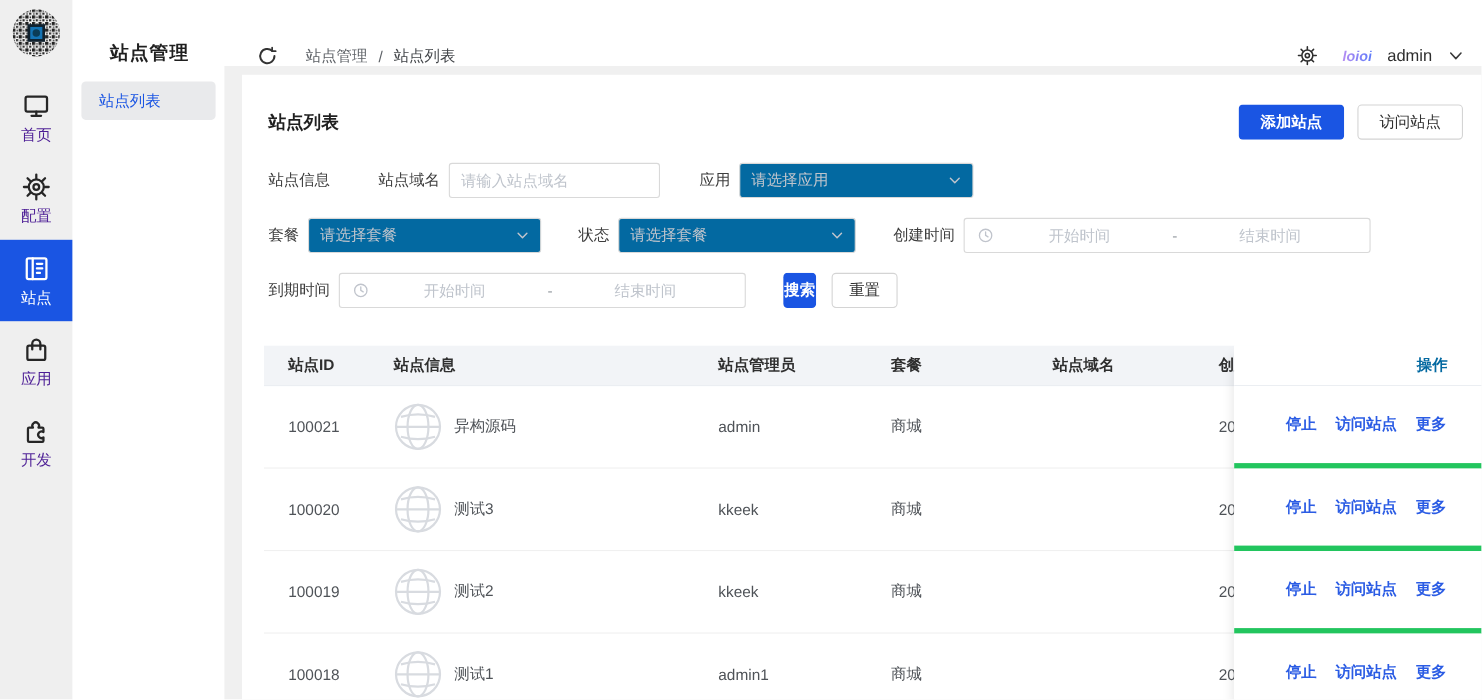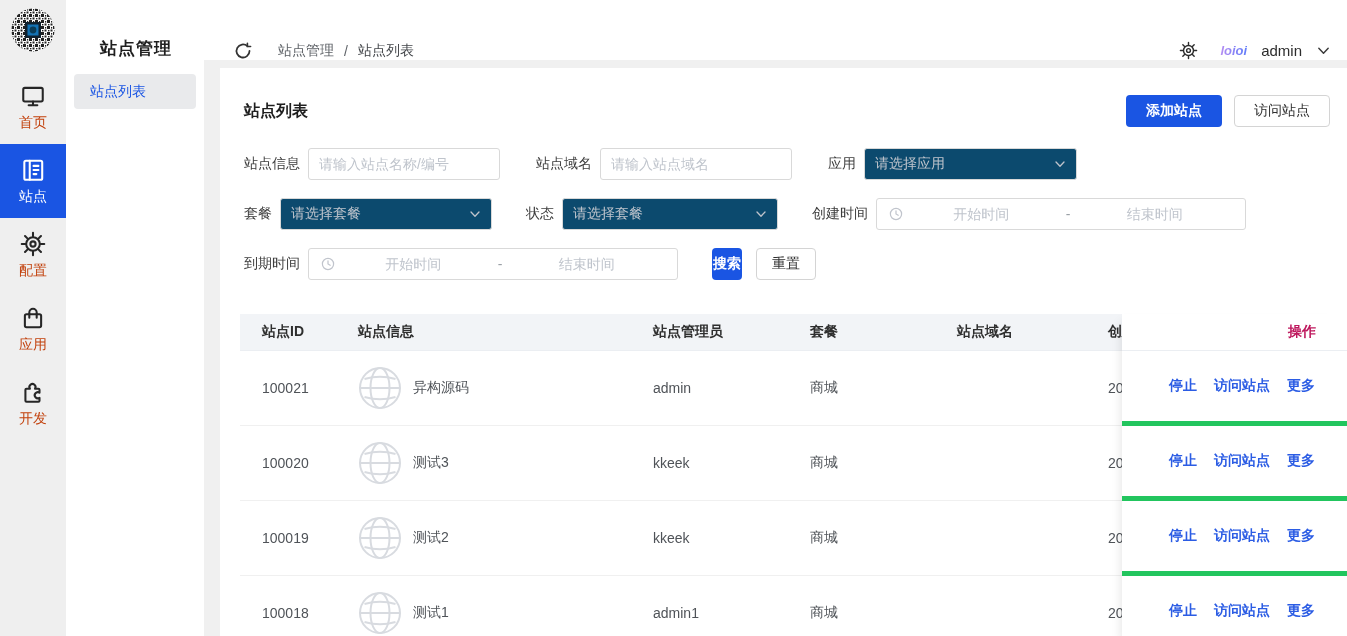--- a/index.html
+++ b/index.html
@@ -12,21 +12,21 @@
   }
   *{box-sizing:border-box;margin:0;padding:0;}
   html,body{width:1347px;height:636px;overflow:hidden;}
   body{font-family:"Liberation Sans","DejaVu Sans",sans-serif;font-size:14px;color:var(--text);background:#fff;}
   .app{display:flex;width:1347px;height:636px;overflow:hidden;}
 
   
   .rail{width:66px;background:#efefef;flex:0 0 66px;display:flex;flex-direction:column;align-items:center;}
   .logo-wrap{height:60px;display:flex;align-items:center;justify-content:center;width:100%;}
   .rail-items{display:flex;flex-direction:column;width:100%;padding-top:10px;}
-  .rail-item{width:66px;height:74px;display:flex;flex-direction:column;align-items:center;justify-content:center;gap:5px;color:#c2410c;cursor:pointer;}
+  .rail-item{width:66px;height:74px;display:flex;flex-direction:column;align-items:center;justify-content:center;gap:5px;color:#4c1d95;cursor:pointer;}
   .rail-item svg{stroke:#262626;}
   .rail-item .rlabel{font-size:14px;}
   .rail-item.active{background:var(--accent);color:#fff;}
   .rail-item.active svg{stroke:#fff;}
 
   
   .right{flex:1;display:flex;flex-direction:column;min-width:0;}
   .topbar{height:60px;background:#fff;display:flex;align-items:flex-end;padding:0 16px 0 34px;flex:0 0 60px;}
   .page-title{font-size:17px;font-weight:bold;color:#1f1f1f;letter-spacing:1px;}
   .refresh{margin-left:62px;display:flex;align-items:center;cursor:pointer;}
@@ -51,21 +51,21 @@
   .btn-primary{background:var(--accent);color:#fff;font-weight:bold;}
   .btn-outline{background:#fff;border-color:#d4d4d4;color:#2f2f2f;}
 
   
   .filters{padding:21px 0 0 24px;}
   .frow{display:flex;align-items:center;margin-bottom:18px;}
   .flabel{color:#3d3d3d;margin-right:8px;white-space:nowrap;}
   .gap36{margin-left:36px;} .gap34{margin-left:34px;}
   .t-input{width:192px;height:32px;border:1px solid var(--border);border-radius:3px;padding:0 10px;font-size:14px;color:#333;outline:none;font-family:inherit;}
   .t-input::placeholder{color:var(--placeholder);}
-  .sel{width:213px;height:32px;border:1px solid var(--border);border-radius:3px;display:flex;align-items:center;padding:14px 10px;color:var(--placeholder);cursor:pointer;background:#0c4a6e;}
+  .sel{width:213px;height:32px;border:1px solid var(--border);border-radius:3px;display:flex;align-items:center;padding:14px 10px;color:var(--placeholder);cursor:pointer;background:#0369a1;}
   .sel .sel-text{flex:1;}
   .sel-w212{width:212px;} .sel-w216{width:216px;}
   .range{width:370px;height:32px;border:1px solid var(--border);border-radius:3px;display:flex;align-items:center;padding:0 12px;background:#fff;}
   .range .r-input{flex:1;border:none;outline:none;text-align:center;font-size:14px;color:#333;min-width:0;background:transparent;font-family:inherit;}
   .range .r-input::placeholder{color:var(--placeholder);}
   .range .dash{color:#9aa0a6;padding:0 6px;}
   .btn-search{margin-left:34px;padding:0 0;}
   .btn-reset{margin-left:14px;padding:0 15px;}
 
   
@@ -79,21 +79,21 @@
   .c-info{width:295px;padding-left:18px;display:flex;align-items:center;gap:11px;}
   .c-admin{width:155px;padding-left:18px;}
   .c-pkg{width:150px;padding-left:20px;}
   .c-domain{width:150px;padding-left:17px;}
   .c-created{width:630px;padding-left:18px;}
   .cell-text{color:#4f5358;}
   .thead .tc{color:#2f2f2f;}
 
   
   .fixed-col{position:absolute;top:0;right:0;width:225px;background:#fff;box-shadow:-9px 0 10px -8px rgba(0,0,0,0.10);}
-  .f-head{height:37px;display:flex;align-items:center;justify-content:flex-end;padding-right:31px;border-bottom:1px solid #ebeef2;font-weight:bold;color:#be185d;background:#fff;padding-left:24px;}
+  .f-head{height:37px;display:flex;align-items:center;justify-content:flex-end;padding-right:31px;border-bottom:1px solid #ebeef2;font-weight:bold;color:#0369a1;background:#fff;padding-left:24px;}
   .f-row{height:75px;display:flex;align-items:center;justify-content:flex-end;gap:17px;padding-right:32px;border-bottom:5px solid #22c55e;background:#fff;}
   .alink{color:var(--link);font-weight:bold;cursor:pointer;white-space:nowrap;}
 
   .icon{display:inline-flex;align-items:center;justify-content:center;}
   svg{display:block;}
 </style>
 </head>
 <body>
 
 <div class="app">
@@ -127,39 +127,39 @@
       <div class="rail-item">
         <span class="icon">
           <svg width="26" height="26" viewBox="0 0 24 24" fill="none" stroke-width="1.9" stroke-linecap="round" stroke-linejoin="round">
             <rect x="3" y="4.5" width="18" height="12.5" rx="1.5"></rect>
               <path d="M12 17v3.2"></path>
               <path d="M8 20.6h8"></path>
           </svg>
         </span>
         <span class="rlabel">首页</span>
       </div>
+      <div class="rail-item">
+        <span class="icon">
+          <svg width="26" height="26" viewBox="0 0 24 24" fill="none" stroke-width="1.9" stroke-linecap="round">
+            <circle cx="12" cy="12" r="6.3"></circle>
+              <circle cx="12" cy="12" r="2.4"></circle>
+            <path d="M19 12h3.4M12 19v3.4M5 12H1.6M12 5V1.6M16.95 16.95l2.4 2.4M7.05 16.95l-2.4 2.4M16.95 7.05l2.4-2.4M7.05 7.05l-2.4-2.4"></path>
+          </svg>
+        </span>
+        <span class="rlabel">配置</span>
+      </div>
       <div class="rail-item active">
         <span class="icon">
           <svg width="26" height="26" viewBox="0 0 24 24" fill="none" stroke-width="1.9" stroke-linecap="round" stroke-linejoin="round">
             <rect x="4" y="3.5" width="16.5" height="17.5" rx="1.5"></rect>
               <path d="M9 3.5v17.5"></path>
               <path d="M12.5 8.2H17M12.5 12h4.5M12.5 15.8h2.6"></path>
           </svg>
         </span>
         <span class="rlabel">站点</span>
-      </div>
-      <div class="rail-item">
-        <span class="icon">
-          <svg width="26" height="26" viewBox="0 0 24 24" fill="none" stroke-width="1.9" stroke-linecap="round">
-            <circle cx="12" cy="12" r="6.3"></circle>
-              <circle cx="12" cy="12" r="2.4"></circle>
-            <path d="M19 12h3.4M12 19v3.4M5 12H1.6M12 5V1.6M16.95 16.95l2.4 2.4M7.05 16.95l-2.4 2.4M16.95 7.05l2.4-2.4M7.05 7.05l-2.4-2.4"></path>
-          </svg>
-        </span>
-        <span class="rlabel">配置</span>
       </div>
       <div class="rail-item">
         <span class="icon">
           <svg width="26" height="26" viewBox="0 0 24 24" fill="none" stroke-width="1.9" stroke-linecap="round" stroke-linejoin="round">
             <rect x="4.5" y="8.5" width="15" height="12" rx="1.5"></rect>
               <path d="M8.6 8.5V6.9a3.4 3.4 0 0 1 6.8 0v1.6"></path>
               <path d="M8.6 8.5v3.2M15.4 8.5v3.2"></path>
           </svg>
         </span>
         <span class="rlabel">应用</span>
@@ -221,21 +221,20 @@
             <div class="card-title">站点列表</div>
             <div class="head-btns">
               <button class="btn btn-primary">添加站点</button>
               <button class="btn btn-outline">访问站点</button>
             </div>
           </div>
 
           <div class="filters">
             <div class="frow">
               <span class="flabel">站点信息</span>
-              <input class="t-input" placeholder="请输入站点名称/编号" style="">
               <span class="flabel gap36">站点域名</span>
               <input class="t-input" placeholder="请输入站点域名" style="">
               <span class="flabel gap36">应用</span>
               <div class="sel">
                 <span class="sel-text">请选择应用</span>
                 <span class="icon">
                   <svg width="12" height="12" viewBox="0 0 12 12" fill="none" stroke="#c0c4cc" stroke-width="1.3" stroke-linecap="round" stroke-linejoin="round">
                       <polyline points="2,4 6,8.2 10,4"></polyline>
                     </svg>
                 </span>

